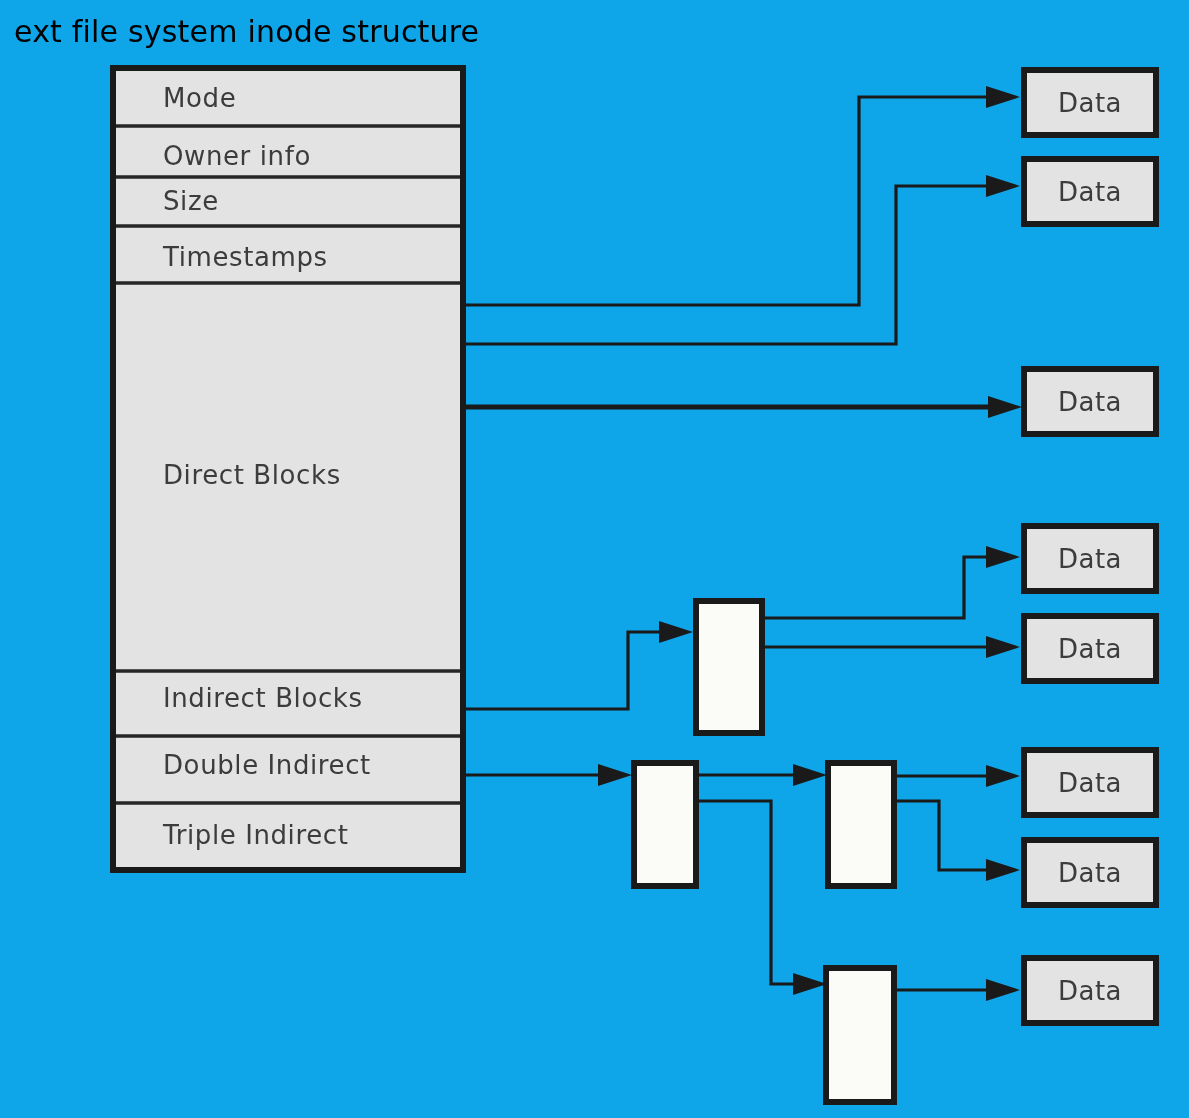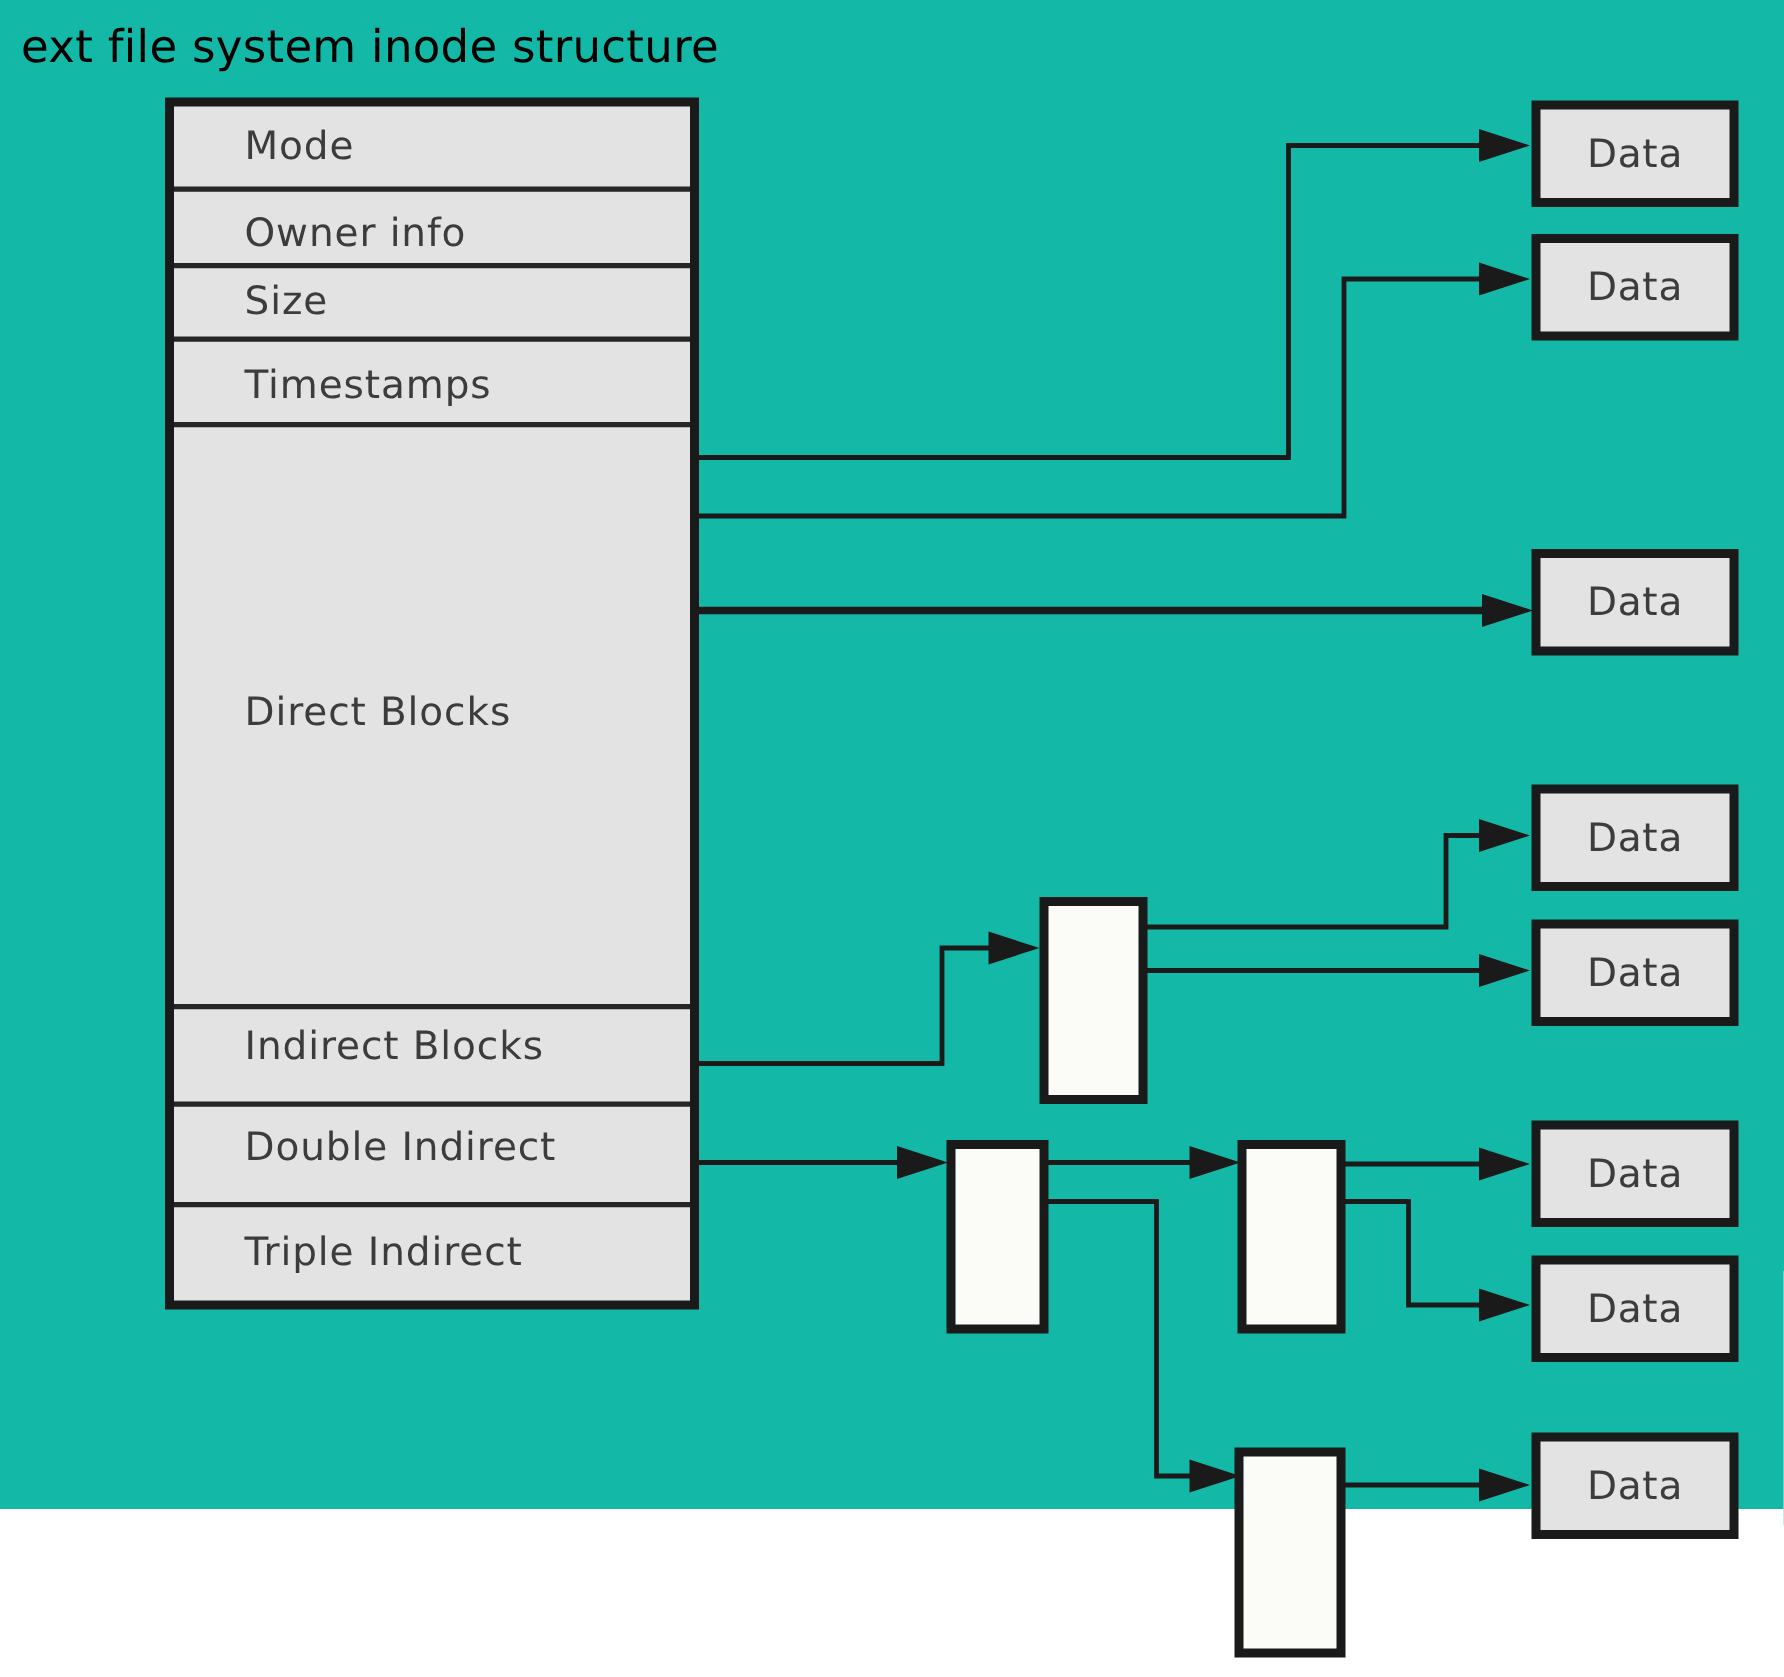--- a/index.html
+++ b/index.html
@@ -9,22 +9,22 @@
   }
   body {
     width: 1189px;
     height: 1118px;
     font-family: "DejaVu Sans", "Liberation Sans", sans-serif;
     overflow: hidden;
   }
   #stage {
     position: relative;
     width: 1189px;
-    height: 1006px;
-    background: #14b8a6;
+    height: 1118px;
+    background: #0ea5e9;
   }
   .diagram-title {
     position: absolute;
     left: 14px;
     top: 14px;
     font-size: 30px;
     line-height: 36px;
     color: #000000;
     letter-spacing: 0.2px;
     white-space: nowrap;

